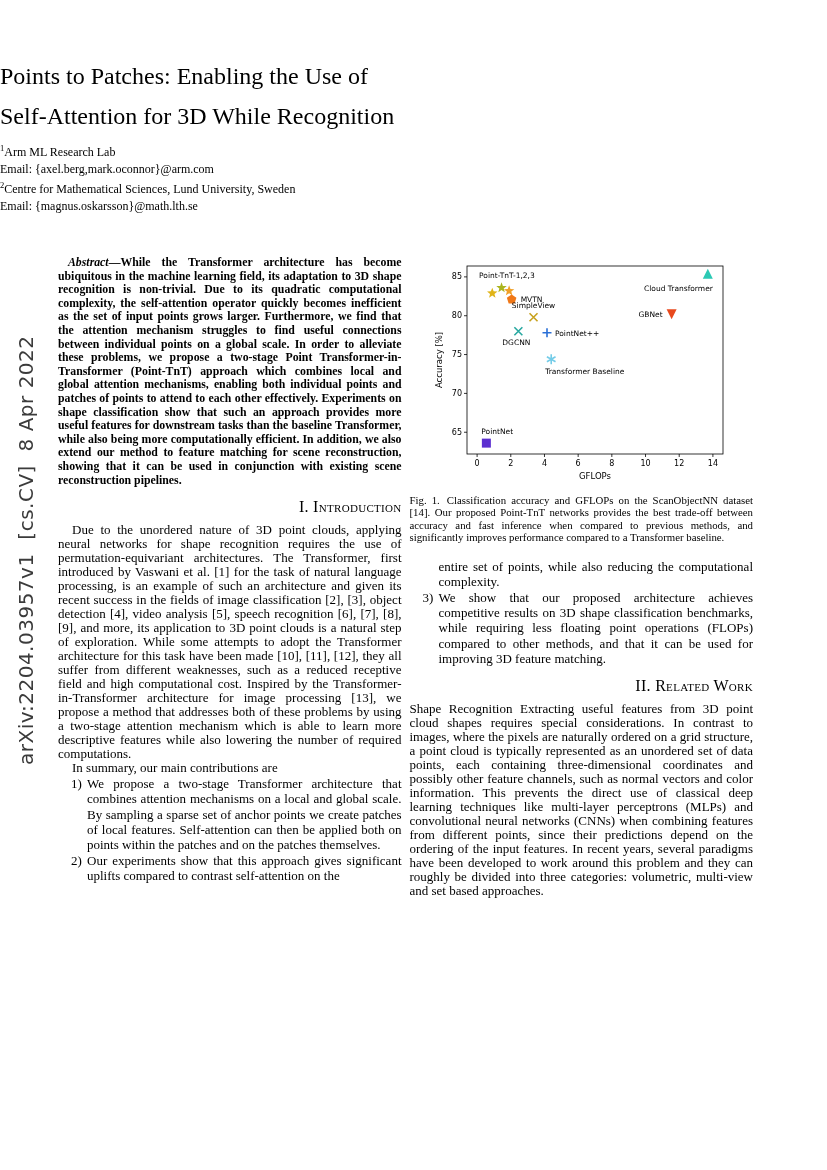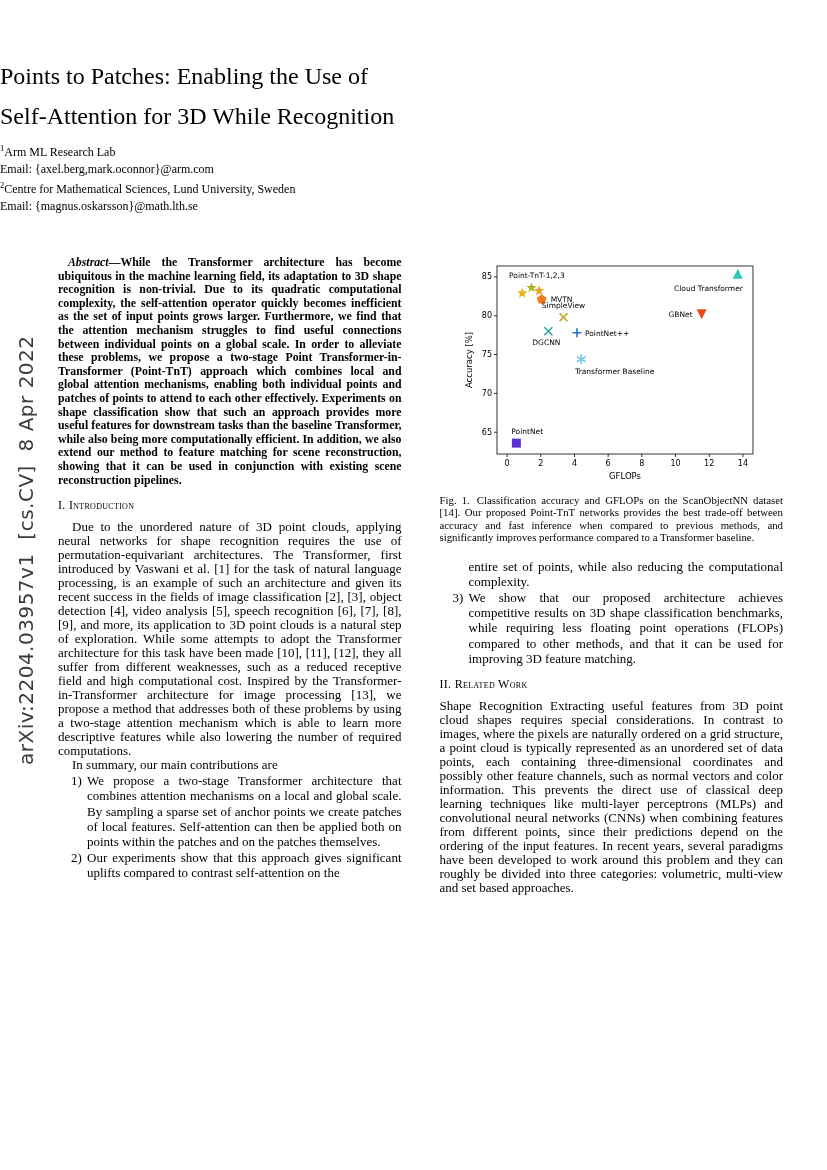--- a/index.html
+++ b/index.html
@@ -10,26 +10,26 @@
        display:flex;align-items:center;justify-content:center;
        writing-mode:vertical-rl;transform:rotate(180deg);
        font-family:"DejaVu Sans",sans-serif;font-size:20px;color:#3b3b3b;
        letter-spacing:.5px;white-space:pre}
   .page-head{margin-top:56px;text-align:left}
   .title{font-size:24px;line-height:40px}
   .authors{margin-top:24px;font-size:13.5px}
   .authors sup{font-size:9px}
   .affils{margin-top:4px;font-size:12px;line-height:16.5px}
   .affils sup{font-size:8.5px}
-  .cols{display:flex;gap:38px;margin:42px 58px 12px 58px}
+  .cols{display:flex;gap:8px;margin:42px 58px 12px 58px}
   .col{width:343.5px;flex:0 0 343.5px}
   .abstract{font-weight:bold;font-size:11.8px;line-height:13.6px;
        text-align:justify;text-indent:10px}
   .abstract .ab-label{font-style:italic}
-  .sec-head{text-align:left;font-variant:small-caps;font-size:12px;
+  .sec-head{text-align:right;font-variant:small-caps;font-size:16px;
        margin:11px 0 7px 0;letter-spacing:.3px}
   .body-p{font-size:13px;line-height:14px;text-align:justify}
   .indent{text-indent:14px}
   .li{display:flex;font-size:13px;line-height:15.2px;margin-top:1px}
   .li .num{flex:0 0 29px;padding-left:13px}
   .li .txt{flex:1;text-align:justify}
   .b{font-weight:normal}
   .figwrap{width:296px;margin:2px auto 0 auto}
   svg{display:block;font-family:"DejaVu Sans",sans-serif}
   .figcap{margin-top:10px;font-size:10.8px;line-height:12.4px;text-align:justify}

